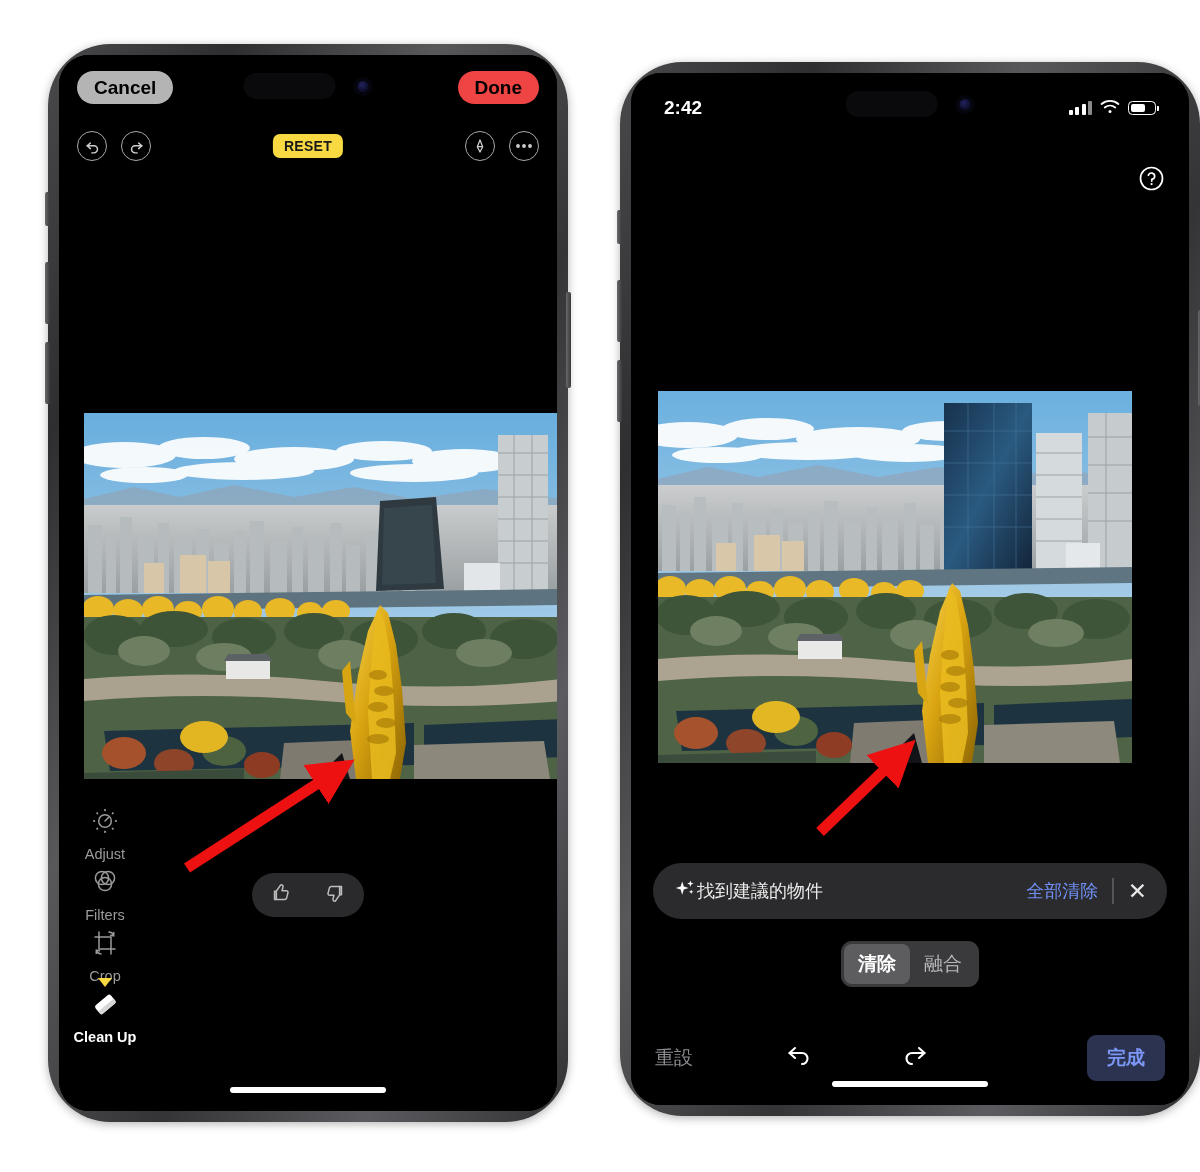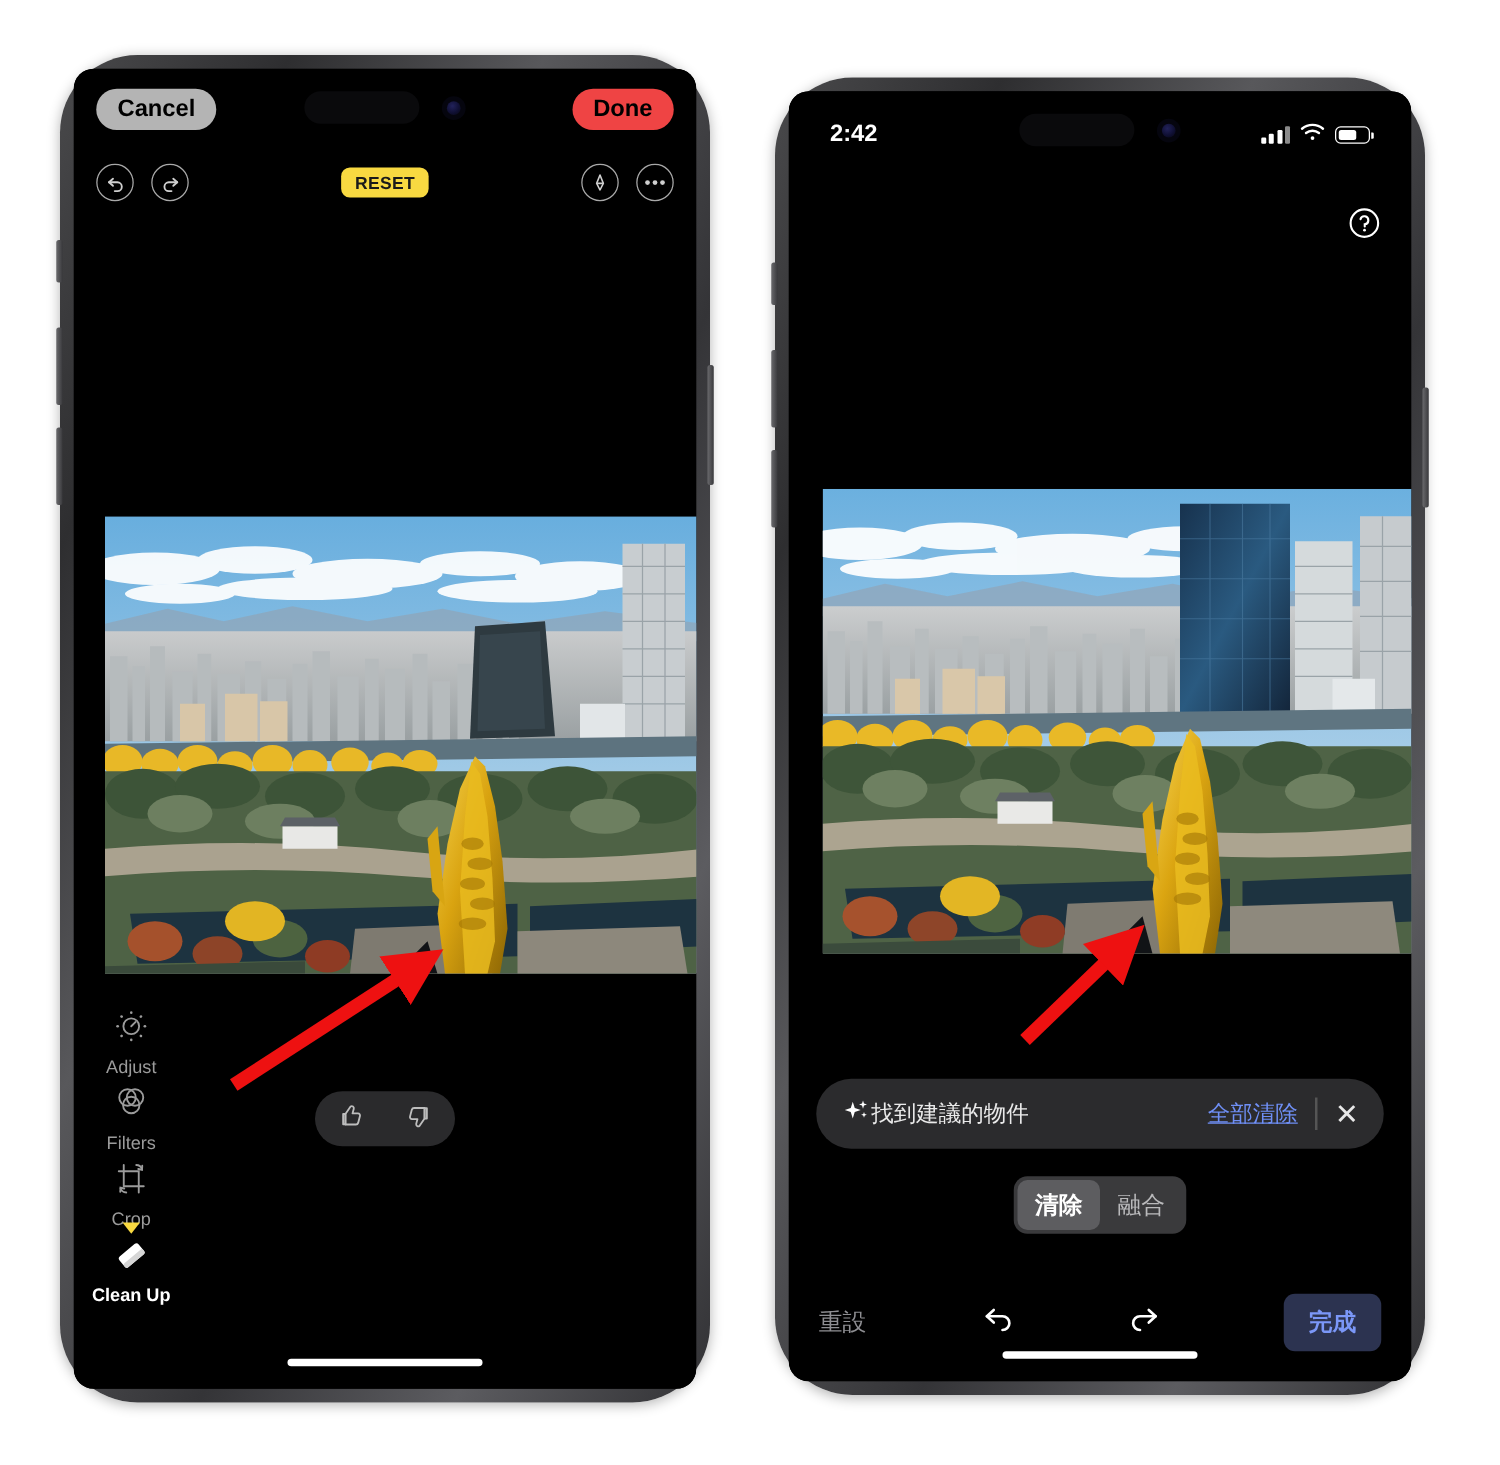--- a/index.html
+++ b/index.html
@@ -17,26 +17,26 @@
   .phone {
     position: absolute;
     border-radius: 62px;
     background: linear-gradient(115deg,#4a4a4c 0%,#2e2e30 18%,#58585b 38%,#343437 60%,#5c5c60 80%,#313134 100%);
     padding: 11px;
     box-shadow: 0 2px 10px rgba(0,0,0,.30);
   }
   .phone-inner {
     width: 100%; height: 100%;
     background: #000;
-    border-radius: 16px;
+    border-radius: 30px;
     position: relative;
     overflow: hidden;
   }
   #phone-left  { left: 48px;  top: 44px;  width: 520px; height: 1078px; }
-  #phone-right { left: 620px; top: 62px;  width: 520px; height: 1054px; }
+  #phone-right { left: 620px; top: 62px;  width: 580px; height: 1054px; }
 
   
   .btn-side {
     position: absolute;
     background: linear-gradient(90deg,#6a6a6d,#39393c);
     border-radius: 2px;
   }
   .btn-left-1 { left: -3px; width: 5px; top: 148px;  height: 34px; }
   .btn-left-2 { left: -3px; width: 5px; top: 218px;  height: 62px; }
   .btn-left-3 { left: -3px; width: 5px; top: 298px;  height: 62px; }
@@ -147,21 +147,21 @@
   .batt span{display:block;height:100%;width:62%;background:#fff;border-radius:2px;}
 
   .help-btn { position:absolute; top: 92px; right: 24px; cursor:pointer; }
 
   .suggest-bar {
     position:absolute; left: 22px; right: 22px; top: 790px;
     height: 56px; border-radius: 28px; background:#2b2b2d;
     display:flex; align-items:center; padding: 0 20px; 
   }
   .suggest-text { font-size:18px; color:#eaeaea; }
-  .suggest-action { margin-left:auto; font-size:18px; color:#6f8ff5; cursor:pointer; font-weight:500;text-decoration:underline; }
+  .suggest-action { margin-left:auto; font-size:18px; color:#6f8ff5; cursor:pointer; font-weight:500; }
   .suggest-divider { width:1.5px; height:26px; background:#555; margin: 0 14px; }
   .suggest-close { font-size: 23px; color:#e8e8e8; cursor:pointer; line-height:1; }
 
   .segmented {
     position:absolute; left:50%; transform:translateX(-50%); top: 868px;
     display:flex; background:#3a3a3c; border-radius: 11px; padding: 3px;
   }
   .seg { font-size: 19px; padding: 7px 14px; border-radius: 8px; cursor:pointer; color:#b9b9bb; }
   .seg.on { background:#5d5d60; color:#fff; font-weight:700; }
 

